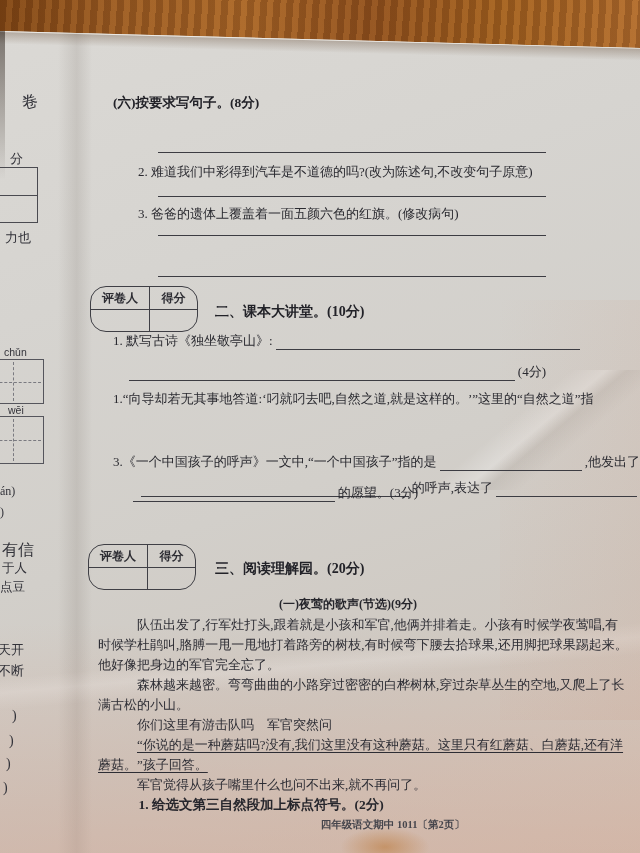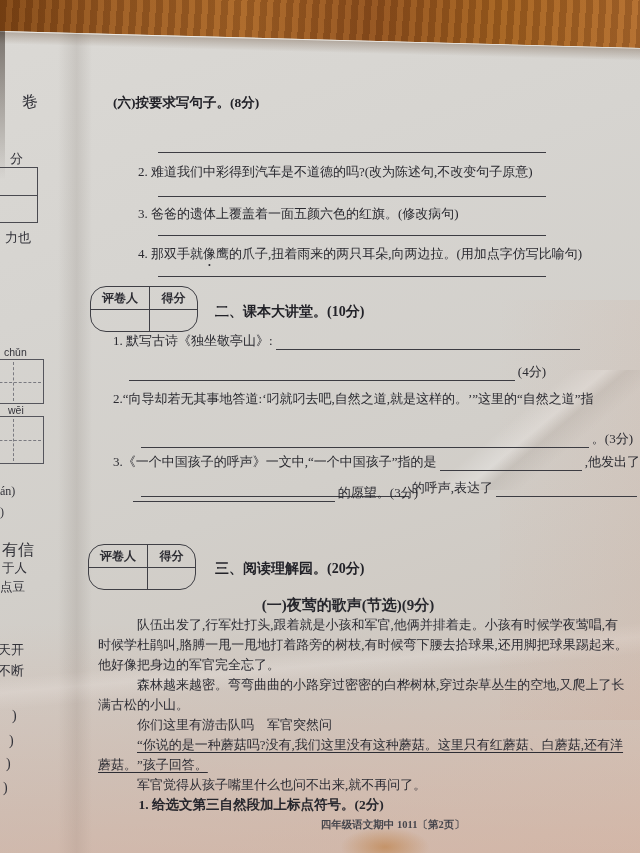--- a/index.html
+++ b/index.html
@@ -65,21 +65,21 @@
 
   .passage{position:absolute;left:10px;top:615px;width:530px;font-size:13px;
     line-height:20px;color:#2d2d34;}
   .passage p{margin:0;text-indent:3em;}
   .passage p.noind{text-indent:3em;}
   .passage p.ul{text-decoration:underline;text-underline-offset:3px;text-decoration-thickness:1px;}
   .sq1{margin:2px 0 0 -6px;text-indent:0;font-size:13.5px;font-weight:600;color:#26262c;}
   .footer{margin-top:7px;text-indent:0;text-align:center;font-size:10.5px;color:#45454c;
     padding-left:28px;font-weight:600;}
   .ptitle{position:absolute;left:0;top:596px;width:520px;text-align:center;
-    font-size:15px;font-weight:600;color:#26262c;}
+    font-size:12px;font-weight:600;color:#26262c;}
 </style>
 </head>
 <body>
 
 <div class="page">
   <div class="paper">
     <div class="paper-hl"></div>
     <div class="paper-sh"></div>
     <div class="fold-shadow"></div>
     <div class="left-sliver"></div>
@@ -120,45 +120,40 @@
     </div>
 
     <div class="main">
 
       <div class="abs h6" style="left:25px;top:94px;">(六)按要求写句子。(8分)</div>
       <div class="ansline" style="left:70px;top:152px;width:388px;"></div>
       <div class="abs t13" style="left:50px;top:163px;">2. 难道我们中彩得到汽车是不道德的吗?(改为陈述句,不改变句子原意)</div>
       <div class="ansline" style="left:70px;top:196px;width:388px;"></div>
       <div class="abs t13" style="left:50px;top:205px;">3. 爸爸的遗体上覆盖着一面五颜六色的红旗。(修改病句)</div>
       <div class="ansline" style="left:70px;top:235px;width:388px;"></div>
-      <div class="abs t13" style="left:50px;top:245px;"><span>4. 那双手就</span><span class="dotchar">像</span><span>鹰的爪子,扭着雨来的两只耳朵,向两边拉。(用加点字仿写比喻句)</span></div>
       <div class="ansline" style="left:70px;top:276px;width:388px;"></div>
 
       <div class="gbox" style="left:2px;top:286px;">
         <div class="c">评卷人</div>
         <div class="c c2">得分</div>
         <div class="c c3"></div>
         <div class="c c4"></div>
       </div>
       <div class="abs t14b" style="left:127px;top:303px;">二、课本大讲堂。(10分)</div>
 
       <div class="row" style="left:25px;top:332px;width:470px;">
         <span class="t13">1. 默写古诗《独坐敬亭山》:</span>
         <div class="fill"></div>
       </div>
       <div class="row" style="left:38px;top:363px;width:420px;">
         <div class="fill"></div>
         <span class="t13">(4分)</span>
       </div>
 
-      <div class="abs t13" style="left:25px;top:390px;">2.“向导却若无其事地答道:‘叼就叼去吧,自然之道,就是这样的。’”这里的“自然之道”指</div>
-      <div class="row" style="left:50px;top:430px;width:495px;">
-        <div class="fill"></div>
-        <span class="t13">。(3分)</span>
-      </div>
+      <div class="abs t13" style="left:25px;top:390px;">1.“向导却若无其事地答道:‘叼就叼去吧,自然之道,就是这样的。’”这里的“自然之道”指</div>
 
       <div class="row" style="left:25px;top:453px;width:527px;">
         <span class="t13">3.《一个中国孩子的呼声》一文中,“一个中国孩子”指的是</span>
         <div class="fill"></div>
         <span class="t13">,他发出了</span>
       </div>
       <div class="row" style="left:50px;top:479px;width:502px;">
         <div class="fill" style="flex:1.9;"></div>
         <span class="t13">的呼声,表达了</span>
         <div class="fill"></div>

